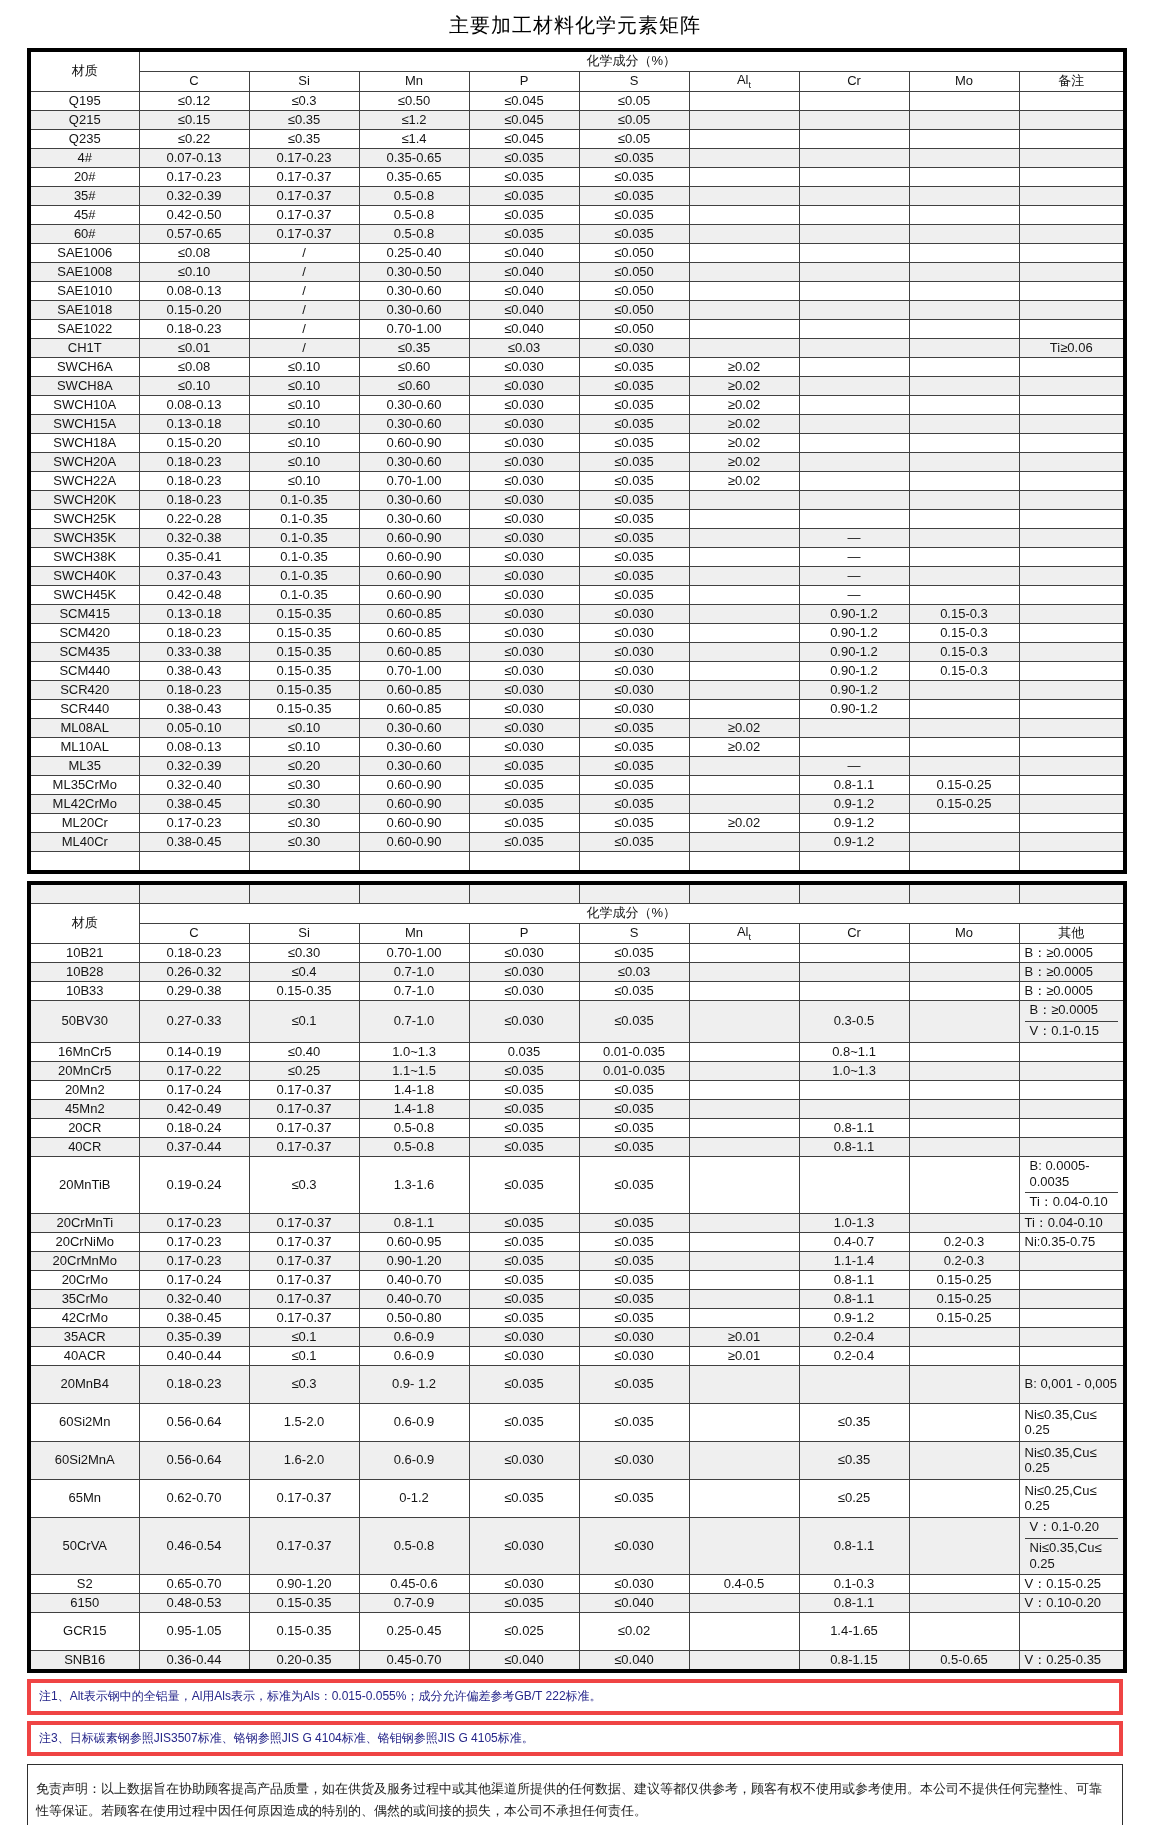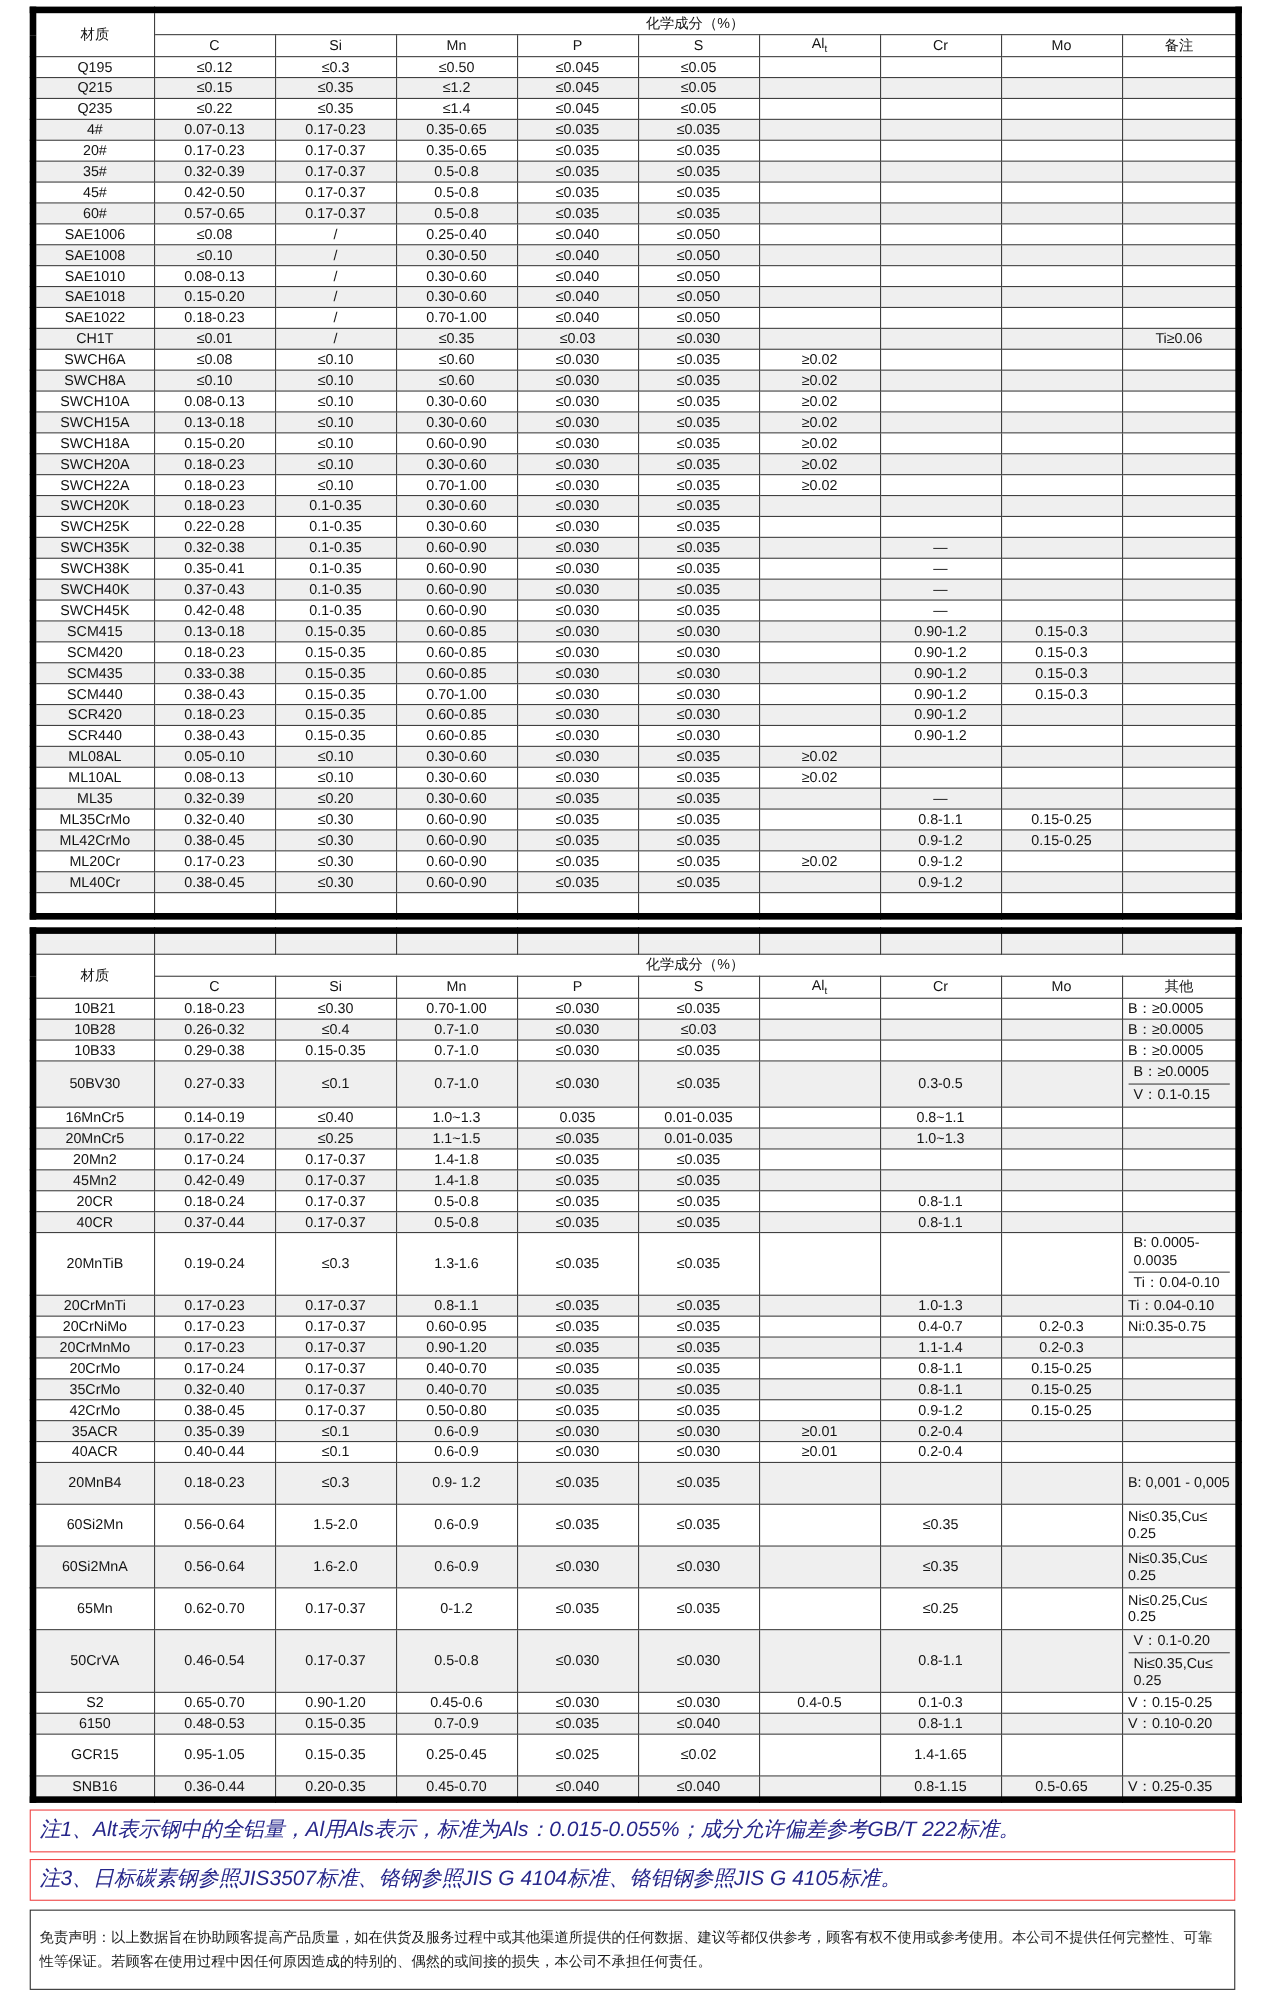--- a/index.html
+++ b/index.html
@@ -1,41 +1,42 @@
 <!DOCTYPE html>
 <html><head>
 <meta charset="utf-8">
 <style>
   html,body{margin:0;padding:0;background:#fff;}
   body{width:1150px;font-family:"Liberation Sans","DejaVu Sans",sans-serif;color:#141414;}
   .page{padding:6px 27px 14px 27px;}
   .title{text-align:center;font-size:20px;color:#000;padding:6px 0 9px 0;letter-spacing:1px;}
-  table.comp{border-collapse:collapse;table-layout:fixed;width:1096px;border:6px solid #000000;background:#fff;}
+  table.comp{border-collapse:collapse;table-layout:fixed;width:1096px;border:4px solid #000000;background:#fff;}
   table.comp th,table.comp td{border:1px solid #404040;text-align:center;font-size:13px;height:18px;line-height:1.15;padding:0 2px;overflow:hidden;word-wrap:break-word;font-weight:normal;}
   table.comp th{height:19px;}
   tr.stripe td{background:#efefef;}
   tr.h2 td{height:37px;}
   tr.h3 td{height:56px;}
   .c-mat{width:110px;}.c-el{width:110px;}.c-last{width:106px;}
   #t2 td.last{text-align:left;padding:0 5px;}
   td.split{padding:0;vertical-align:top;}
   td.split .half{min-height:18px;padding:1px 5px;text-align:left;line-height:1.25;}
   td.split .half:first-child{border-bottom:1px solid #404040;}
   td.small{font-size:10.5px;}
   #t2{margin-top:7px;}
-  .note{border:1px solid #ef4444;margin-top:6px;padding:6px 8px;font-size:19px;color:#26268a;background:#fff;line-height:1.3;font-style:italic;}
+  .note{border:4px solid #ef4444;margin-top:6px;padding:6px 8px;font-size:12px;color:#26268a;background:#fff;line-height:1.3;}
   .disclaimer{border:1px solid #2f2f2f;margin-top:8px;padding:13px 8px;font-size:13px;line-height:1.7;color:#1c1c1c;background:#fff;}
   .disclaimer .b{font-weight:normal;}
   sub{font-size:9px;}
 </style>
 </head>
 <body>
 
 <div class="page">
 
+  <div class="title">主要加工材料化学元素矩阵</div>
 
   <table class="comp" id="t1">
     <colgroup>
       <col class="c-mat">
         <col class="c-el">
         <col class="c-el">
         <col class="c-el">
         <col class="c-el">
       <col class="c-el">
         <col class="c-el">

